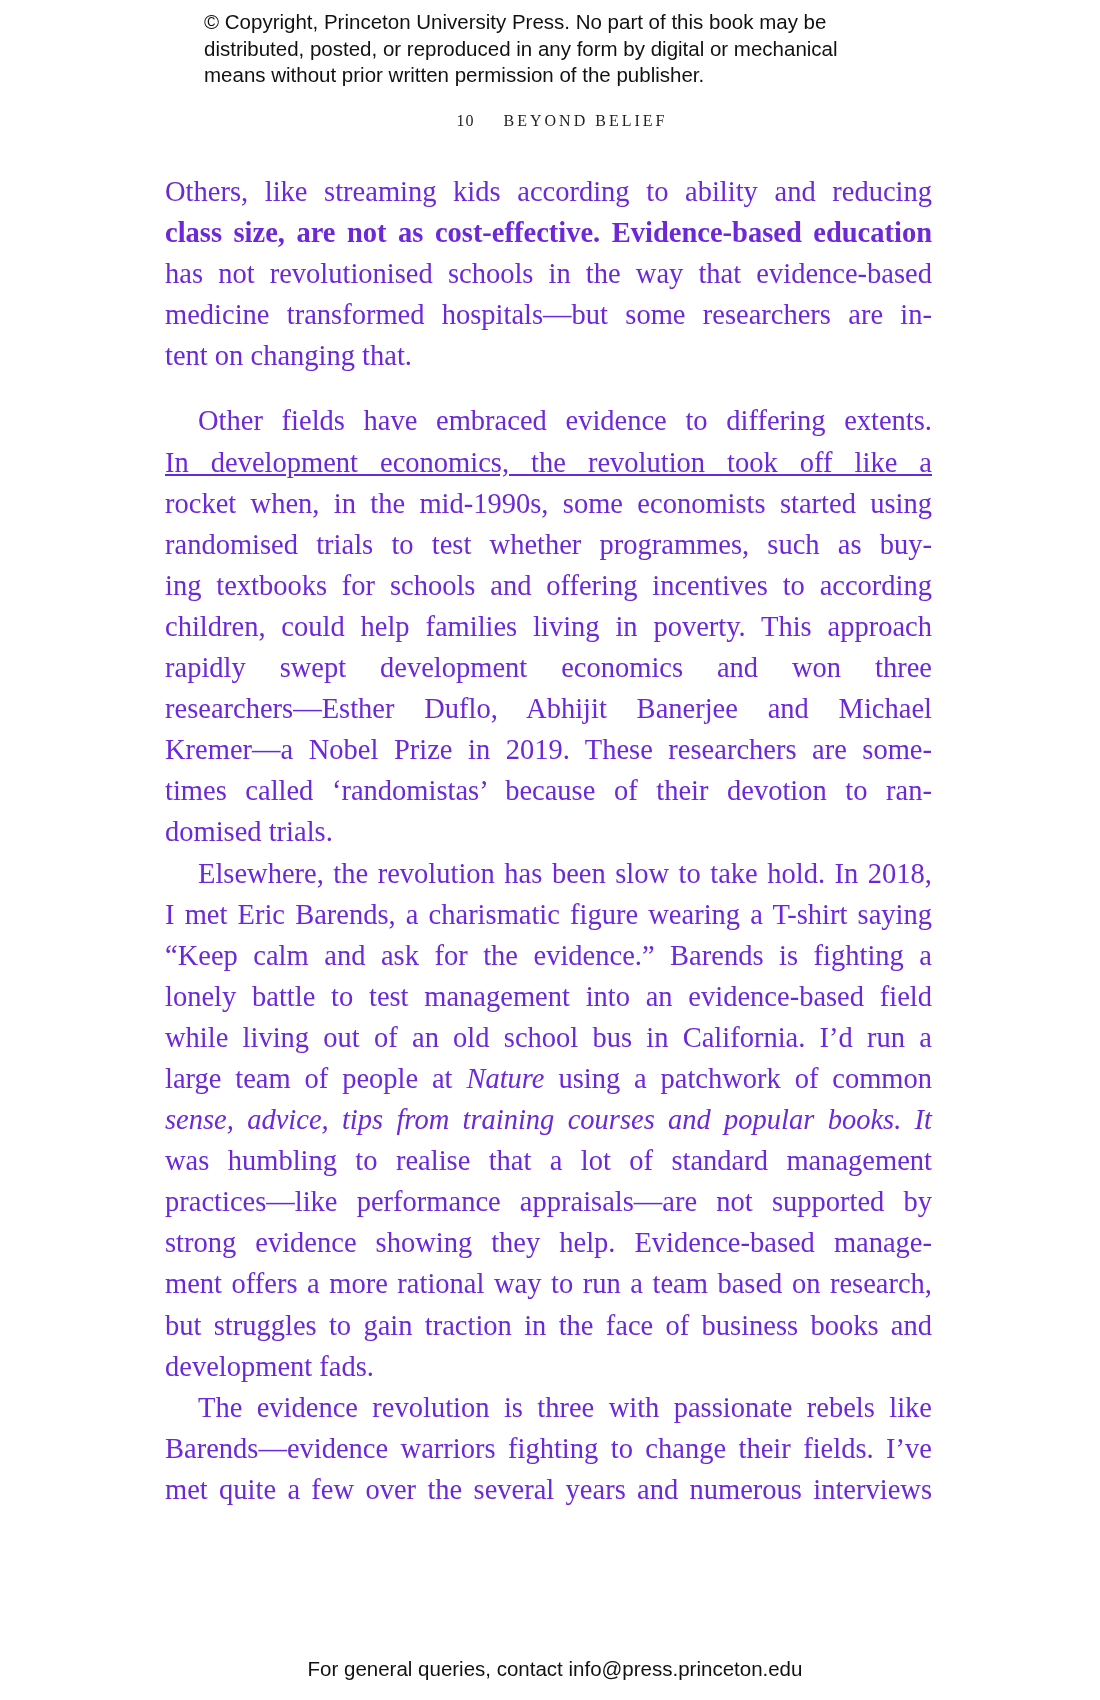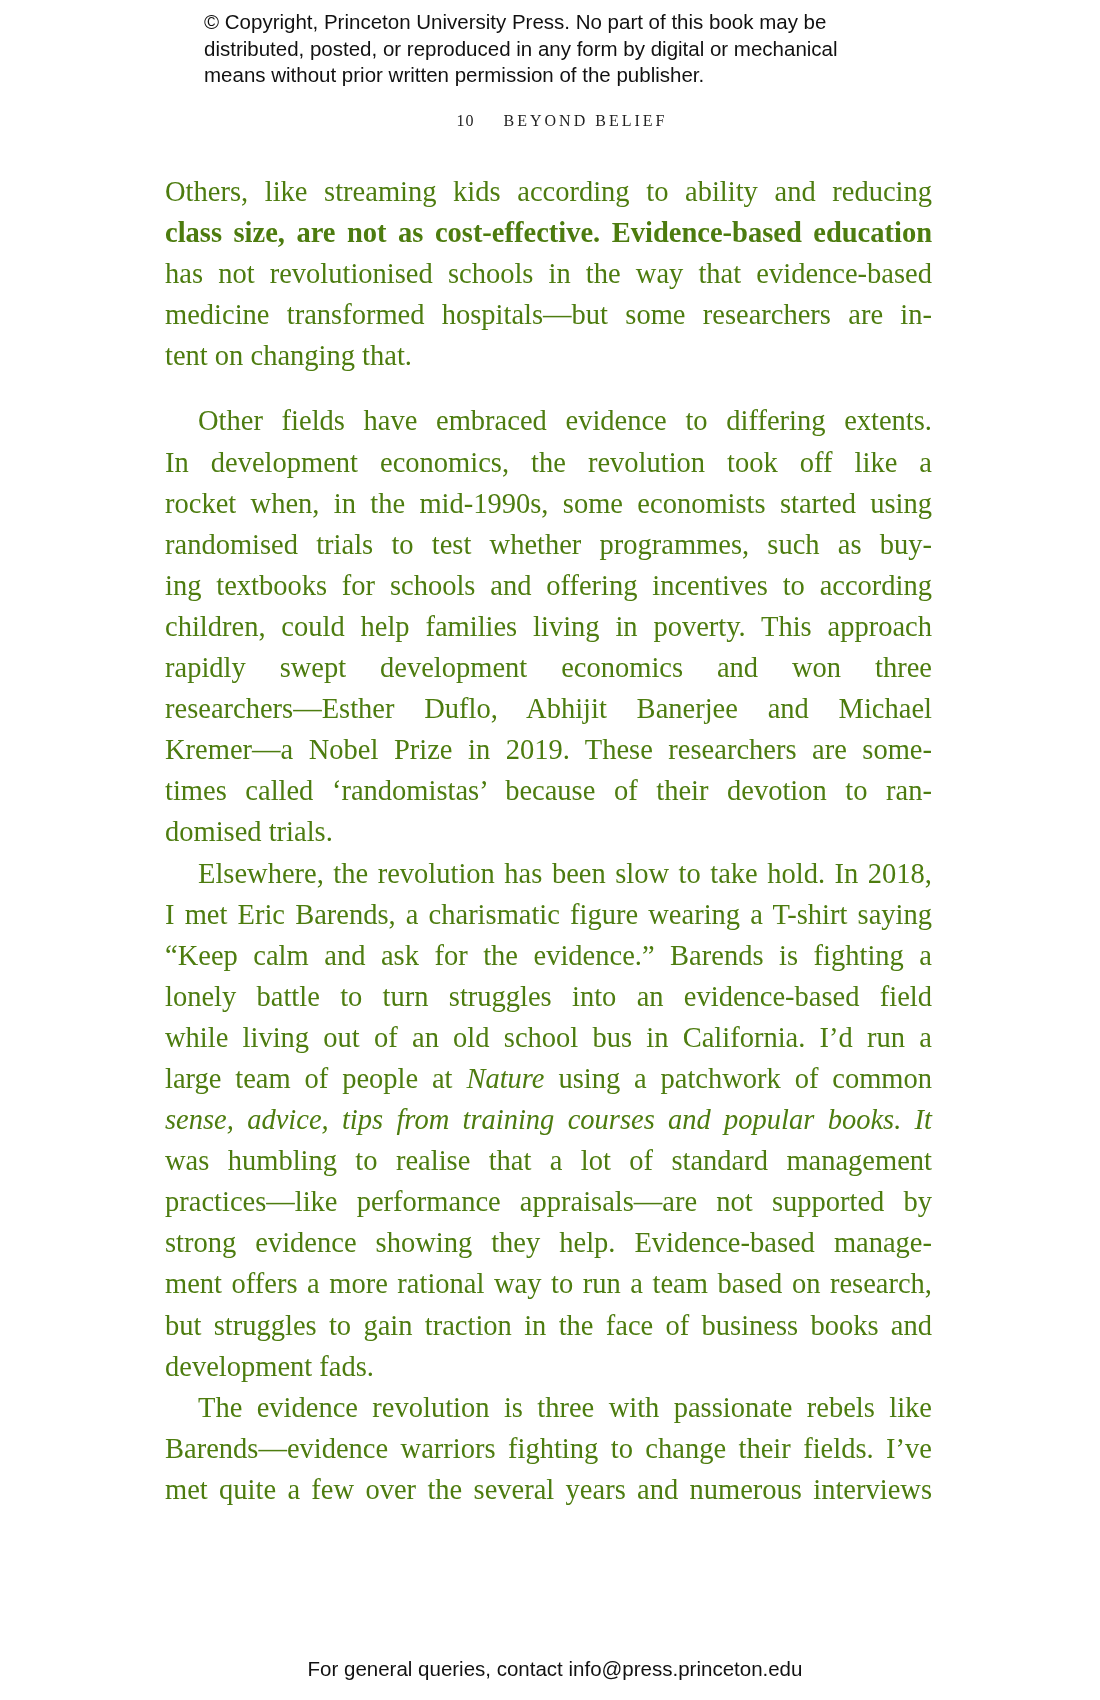--- a/index.html
+++ b/index.html
@@ -49,21 +49,21 @@
       display: inline-block;
     }
     .body-text {
       position: absolute;
       left: 165px;
       top: 171px;
       width: 767px;
       font-family: "Liberation Serif", serif;
       font-size: 28.5px;
       line-height: 41.1px;
-      color: #4d7c0f;
+      color: #6d28d9;
     }
     .line {
       display: block;
       white-space: nowrap;
       text-align: justify;
       text-align-last: justify;
       height: 41.1px;
       overflow: visible;
     }
     .line.last {
@@ -106,37 +106,37 @@
   <div>
     <span class="line" style="white-space: normal;">Others, like streaming kids according to ability and reducing</span>
     <span class="line" style="white-space: normal; font-weight: bold;">class size, are not as cost-effective. Evidence-based education</span>
     <span class="line" style="white-space: normal;">has not revolutionised schools in the way that evidence-based</span>
     <span class="line" style="white-space: normal;">medicine transformed hospitals—but some researchers are in-</span>
     <span class="line last" style="white-space: normal;">tent on changing that.</span>
   </div>
 
   <div>
     <span class="line indent" style="white-space: normal; margin-top: 24px;">Other fields have embraced evidence to differing extents.</span>
-    <span class="line" style="white-space: normal;">In development economics, the revolution took off like a</span>
+    <span class="line" style="white-space: normal; text-decoration: underline;">In development economics, the revolution took off like a</span>
     <span class="line" style="white-space: normal;">rocket when, in the mid-1990s, some economists started using</span>
     <span class="line" style="white-space: normal;">randomised trials to test whether programmes, such as buy-</span>
     <span class="line" style="white-space: normal;">ing textbooks for schools and offering incentives to according</span>
     <span class="line" style="white-space: normal;">children, could help families living in poverty. This approach</span>
     <span class="line" style="white-space: normal;">rapidly swept development economics and won three</span>
     <span class="line" style="white-space: normal;">researchers—Esther Duflo, Abhijit Banerjee and Michael</span>
     <span class="line" style="white-space: normal;">Kremer—a Nobel Prize in 2019. These researchers are some-</span>
     <span class="line" style="white-space: normal;">times called ‘randomistas’ because of their devotion to ran-</span>
     <span class="line last" style="white-space: normal;">domised trials.</span>
   </div>
 
   <div>
     <span class="line indent" style="white-space: normal;">Elsewhere, the revolution has been slow to take hold. In 2018,</span>
     <span class="line" style="white-space: normal;">I met Eric Barends, a charismatic figure wearing a T-shirt saying</span>
     <span class="line" style="white-space: normal;">“Keep calm and ask for the evidence.” Barends is fighting a</span>
-    <span class="line" style="white-space: normal;">lonely battle to turn struggles into an evidence-based field</span>
+    <span class="line" style="white-space: normal;">lonely battle to test management into an evidence-based field</span>
     <span class="line" style="white-space: normal;">while living out of an old school bus in California. I’d run a</span>
     <span class="line" style="white-space: normal;"><span>large team of people at </span><em>Nature</em><span> using a patchwork of common</span></span>
     <span class="line" style="white-space: normal; font-style: italic;">sense, advice, tips from training courses and popular books. It</span>
     <span class="line" style="white-space: normal;">was humbling to realise that a lot of standard management</span>
     <span class="line" style="white-space: normal;">practices—like performance appraisals—are not supported by</span>
     <span class="line" style="white-space: normal;">strong evidence showing they help. Evidence-based manage-</span>
     <span class="line" style="white-space: normal;">ment offers a more rational way to run a team based on research,</span>
     <span class="line" style="white-space: normal;">but struggles to gain traction in the face of business books and</span>
     <span class="line last" style="white-space: normal;">development fads.</span>
   </div>

